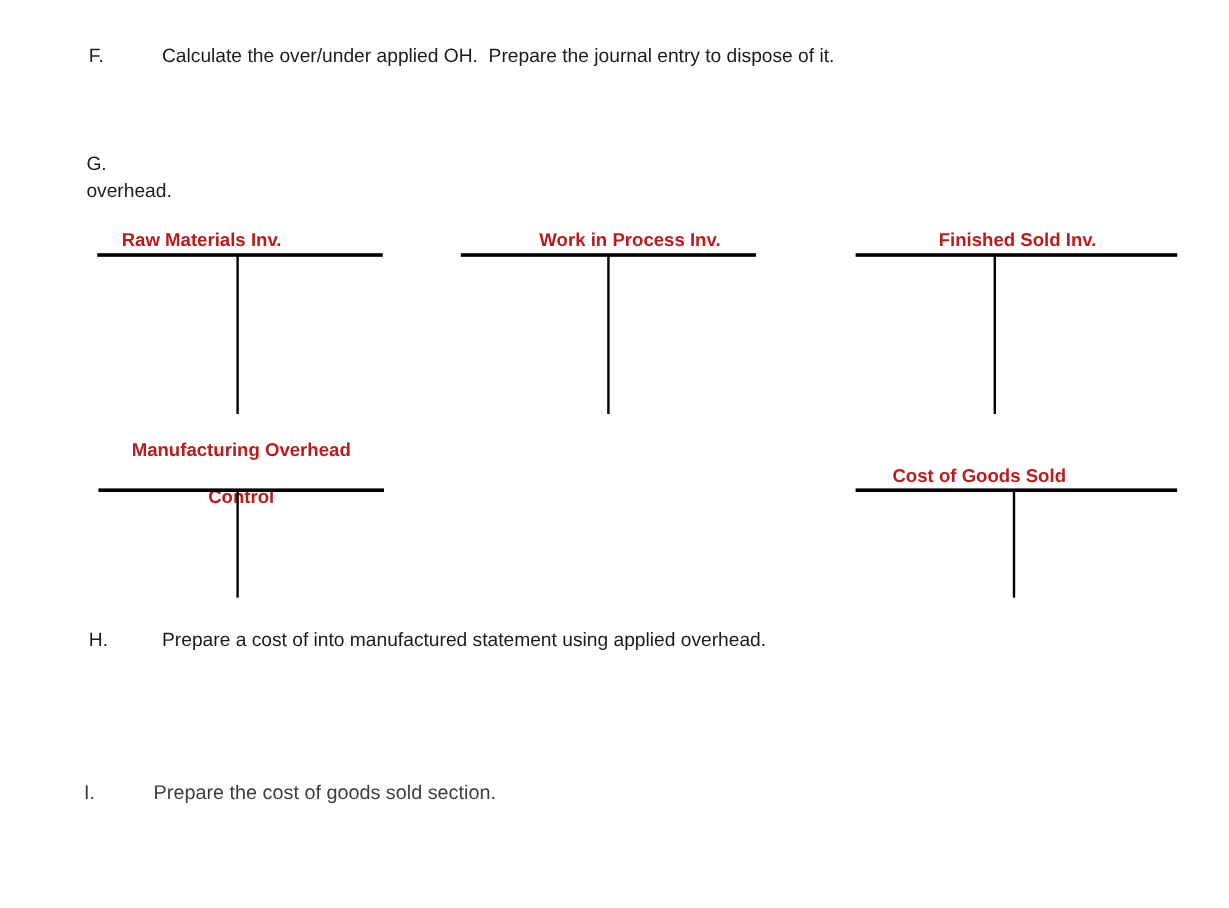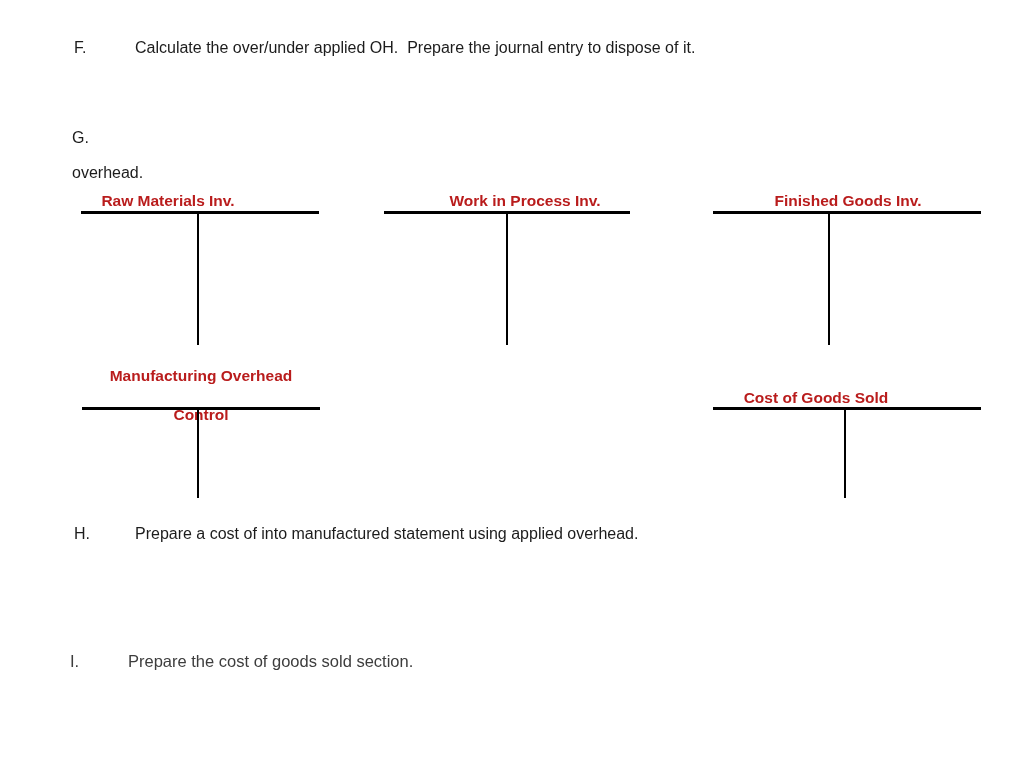--- a/index.html
+++ b/index.html
@@ -47,36 +47,36 @@
 </style>
 </head>
 <body>
 
 <div class="page">
 
   <span class="t-label" style="left:74px; top:37px">F.</span>
   <span class="t-text" style="left:135px; top:37px">Calculate the over/under applied OH.  Prepare the journal entry to dispose of it.</span>
 
   <span class="t-label" style="left:72px; top:127px">G.</span>
-  <span class="t-text" style="left:72px; top:162px">overhead.</span>
+  <span class="t-text" style="left:72px; top:149px">overhead.</span>
 
   <div>
     <span class="acct-title" style="left:168px; top:192px">Raw Materials Inv.</span>
     <div class="hline" style="left:81px; top:211px; width:238px"></div>
     <div class="vline" style="left:197px; top:213px; height:132px"></div>
   </div>
 
   <div>
     <span class="acct-title" style="left:525px; top:192px">Work in Process Inv.</span>
     <div class="hline" style="left:384px; top:211px; width:246px"></div>
     <div class="vline" style="left:506px; top:213px; height:132px"></div>
   </div>
 
   <div>
-    <span class="acct-title" style="left:848px; top:192px">Finished Goods Inv.</span>
+    <span class="acct-title" style="left:848px; top:192px">Finished Sold Inv.</span>
     <div class="hline" style="left:713px; top:211px; width:268px"></div>
     <div class="vline" style="left:828px; top:213px; height:132px"></div>
   </div>
 
   <div>
     <span class="acct-title" style="left:201px; top:367px">Manufacturing Overhead</span>
     <span class="acct-title" style="left:201px; top:406px">Control</span>
     <div class="hline" style="left:82px; top:407px; width:238px"></div>
     <div class="vline" style="left:197px; top:409px; height:89px"></div>
   </div>

